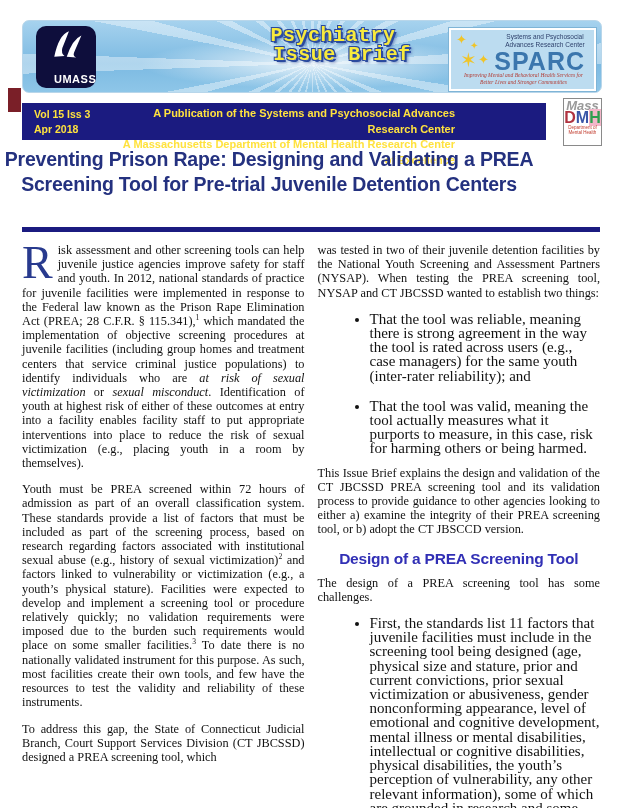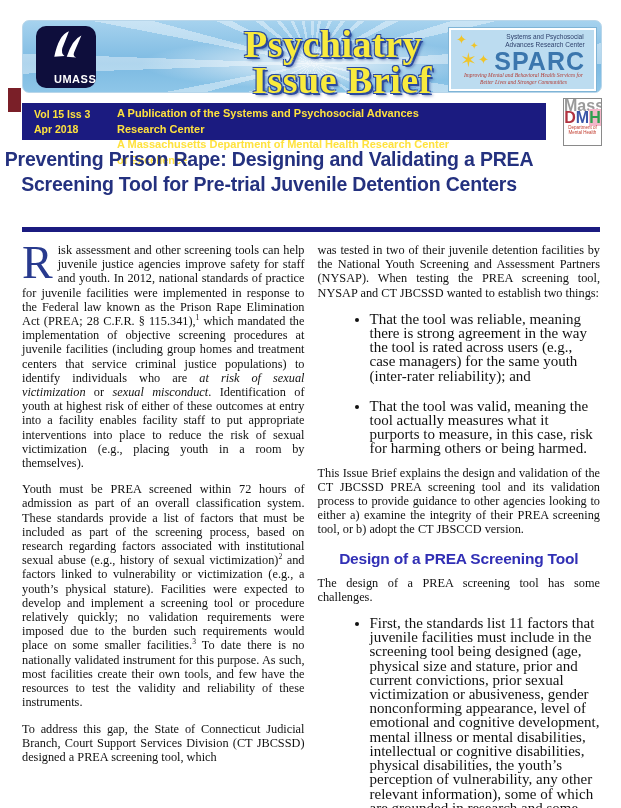--- a/index.html
+++ b/index.html
@@ -11,21 +11,21 @@
     border:1px solid #b8d6ea;
     background:
       radial-gradient(ellipse at 50% 60%, rgba(255,255,255,.85) 0%, rgba(255,255,255,0) 42%),
       repeating-conic-gradient(from 8deg at 50% 60%, rgba(255,255,255,.40) 0deg 4deg, rgba(255,255,255,0) 4deg 13deg),
       linear-gradient(180deg,#a6d2ee 0%,#7cbae2 60%,#8ec6e8 100%);}
   .umass-logo{position:absolute;left:13px;top:5px;width:60px;height:62px;background:#0e0e3c;
     border-radius:10px;text-align:center;}
   .umass-text{position:absolute;bottom:3px;left:0;right:0;color:#fff;
     font-family:"Liberation Sans",sans-serif;font-weight:bold;font-size:11px;letter-spacing:.5px;padding-left:18px;}
   .brief-title{position:absolute;left:195px;top:5px;width:230px;text-align:center;
-    font-family:Liberation Serif, serif;font-weight:bold;font-size:38px;line-height:.95;
+    font-family:Liberation Mono, monospace;font-weight:bold;font-size:20px;line-height:.95;
     color:#f8ea3d;letter-spacing:.5px;
     text-shadow:-1px -1px 0 #2b4a9e,1px -1px 0 #2b4a9e,-1px 1px 0 #2b4a9e,
                 2px 2px 0 #2b4a9e,3px 3px 3px rgba(25,55,140,.55);}
   .brief-line2{transform:translateX(9px);}
   .sparc{position:absolute;right:5px;top:7px;width:143px;height:59px;background:#bcdcf0;
     border:2px solid #ffffff;box-shadow:0 0 0 1px #7fb4d6;}
   .sparc-stars{position:absolute;left:3px;top:2px;width:44px;height:54px;}
   .sparc-stars span{position:absolute;color:#f0c428;}
   .s1{left:2px;top:0;font-size:13px;}
   .s2{left:16px;top:8px;font-size:10px;color:#f6dd4a;}
@@ -36,25 +36,25 @@
   .sparc-acronym{position:absolute;top:17px;right:9px;font-family:"Liberation Sans",sans-serif;
     font-weight:bold;font-size:25px;letter-spacing:1px;color:#3b76ad;}
   .sparc-tagline{position:absolute;bottom:3px;left:4px;right:2px;text-align:center;
     font-size:5.5px;line-height:1.25;color:#b23b33;font-style:italic;}
 
   
   .red-square{position:absolute;left:8px;top:88px;width:13px;height:24px;background:#7a1f28;}
   .masthead-bar{position:absolute;left:22px;top:103px;width:524px;height:37px;background:#1b1b80;}
   .vol-block{position:absolute;left:12px;top:4px;color:#ffe23e;
     font-family:"Liberation Sans",sans-serif;font-weight:bold;font-size:10.5px;line-height:15px;}
-  .masthead-center{position:absolute;left:95px;right:91px;top:3px;text-align:left;color:#ffe23e;
+  .masthead-center{position:absolute;left:95px;right:91px;top:3px;text-align:right;color:#ffe23e;
     font-family:"Liberation Sans",sans-serif;font-weight:bold;font-size:11px;line-height:15.5px;}
   .dmh-logo{position:absolute;left:541px;top:-5px;width:37px;height:46px;background:#ffffff;
     border:1px solid #8a8a8a;text-align:center;font-family:"Liberation Sans",sans-serif;overflow:hidden;}
-  .dmh-mass{font-size:16px;font-weight:bold;color:#9a9a9a;line-height:10px;margin-top:2px;}
+  .dmh-mass{font-size:13px;font-weight:bold;color:#9a9a9a;line-height:10px;margin-top:2px;font-style:italic;}
   .dmh-letters{font-size:16px;font-weight:bold;line-height:13px;letter-spacing:0;}
   .dmh-d{color:#b03340;} .dmh-m{color:#3a56a8;} .dmh-h{color:#2e9e4f;background:#f3b6c9;}
   .dmh-caption{font-size:4.5px;line-height:5px;color:#c0392b;margin-top:1px;}
 
   
   .title-block{position:absolute;left:0;top:147px;width:538px;text-align:center;}
   .article-title{font-family:"Liberation Sans",sans-serif;font-weight:bold;font-size:19.5px;
     line-height:25px;color:#24317f;letter-spacing:-.2px;}
   .byline{margin-top:3px;font-size:11.5px;line-height:14.5px;color:#111;}
   .rule{position:absolute;left:22px;top:227px;width:578px;height:5px;background:#1b1b80;}

